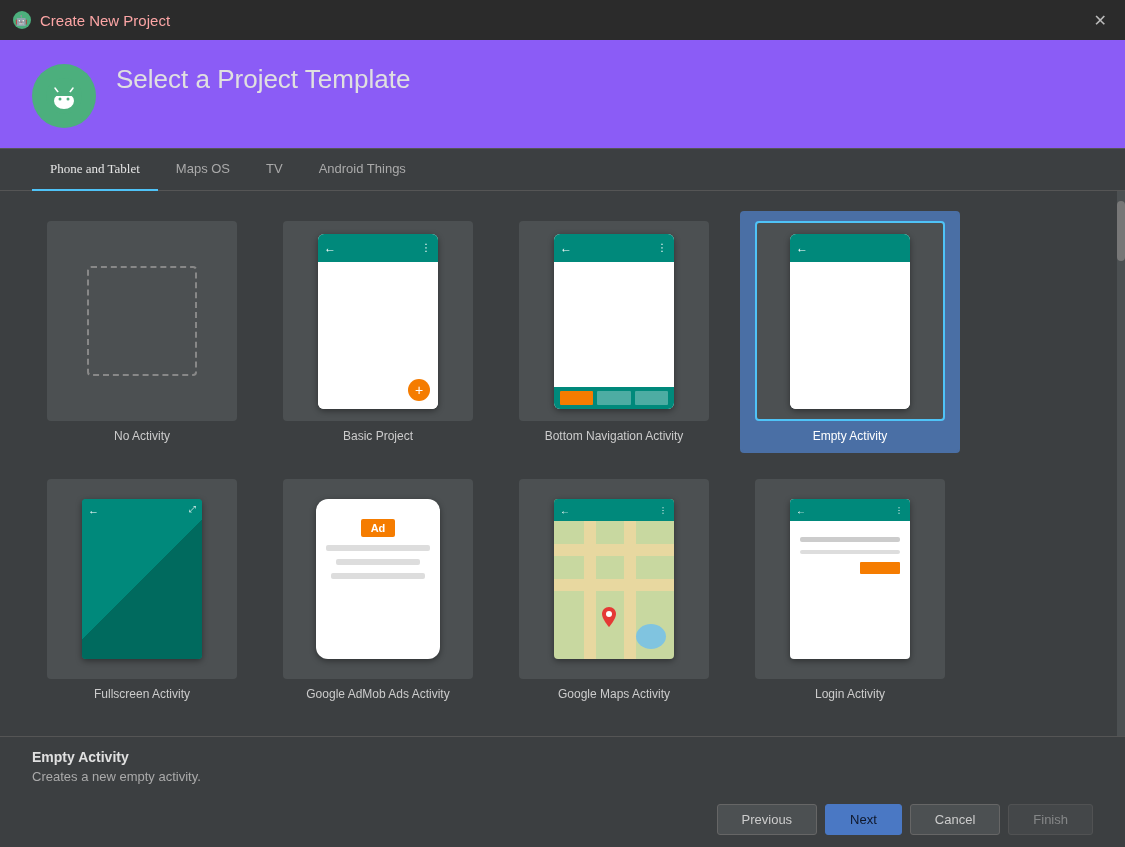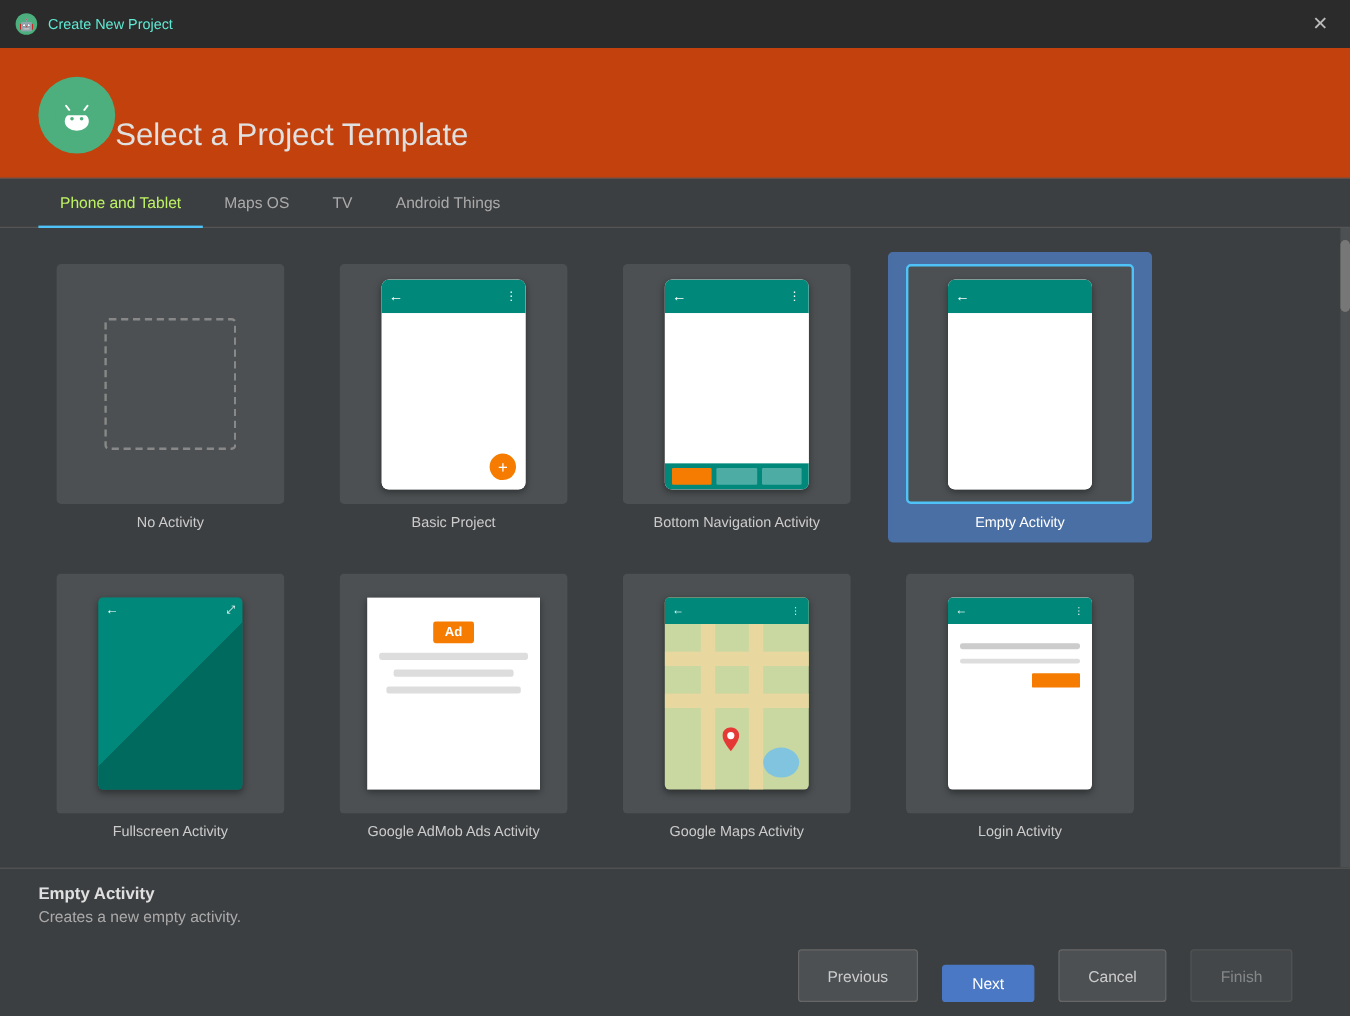--- a/index.html
+++ b/index.html
@@ -27,38 +27,39 @@
     .title-bar-left {
       display: flex;
       align-items: center;
       gap: 8px;
     }
     .title-bar-icon {
       width: 20px;
       height: 20px;
     }
     .title-bar-text {
-      font-size: 12px;
-      color: #5eead4;
+      font-size: 15px;
+      color: #fca5a5;
     }
     .close-btn {
       background: none;
       border: none;
       color: #bbbbbb;
       font-size: 16px;
       cursor: pointer;
       padding: 2px 6px;
     }
 
     
     .header {
-      background: #c2410c;
+      background: #8b5cf6;
       padding: 24px 32px 20px 32px;
       display: flex;
-      align-items: flex-end;
+      align-items: flex-start;
+      gap: 20px;
       border-bottom: 1px solid #555;
       flex-shrink: 0;
     }
     .header-logo {
       width: 64px;
       height: 64px;
       background: #4caf7d;
       border-radius: 50%;
       display: flex;
       align-items: center;
@@ -89,22 +90,23 @@
     }
     .tab {
       padding: 12px 18px;
       font-size: 13px;
       color: #aaaaaa;
       cursor: pointer;
       border-bottom: 2px solid transparent;
       margin-bottom: -1px;
     }
     .tab.active {
-      color: #bef264;
+      color: #e5e5e5;
       border-bottom: 2px solid #4fc3f7;
+      font-family: Liberation Serif, serif;
     }
 
     
     .grid-area {
       flex: 1;
       overflow-y: auto;
       padding: 20px 32px 10px 32px;
       display: flex;
       gap: 16px;
       flex-wrap: wrap;
@@ -267,24 +269,24 @@
       font-size: 9px;
     }
     .phone-fullscreen-diagonal {
       position: absolute;
       top: 0; left: 0; right: 0; bottom: 0;
       background: linear-gradient(135deg, #00897b 50%, #006a5e 50%);
     }
 
     
     .phone-ad {
-      width: 144px;
+      width: 124px;
       height: 160px;
       background: white;
-      border-radius: 0;
+      border-radius: 12px;
       overflow: hidden;
       box-shadow: 0 2px 6px rgba(0,0,0,0.4);
       display: flex;
       flex-direction: column;
       align-items: center;
       padding: 20px 10px 10px 10px;
       gap: 8px;
     }
     .ad-badge {
       background: #f57c00;
@@ -395,41 +397,40 @@
       color: #e0e0e0;
       margin-bottom: 4px;
     }
     .description-text {
       font-size: 13px;
       color: #aaaaaa;
     }
 
     
     .footer {
-      padding: 12px 48px;
+      padding: 12px 32px;
       display: flex;
       justify-content: flex-end;
-      gap: 20px;
+      gap: 8px;
       flex-shrink: 0;
       background: #3c3f41;
     }
     .btn {
       padding: 7px 24px;
       font-size: 13px;
       border-radius: 3px;
       border: 1px solid #666;
       cursor: pointer;
       background: #4c5052;
       color: #cccccc;
     }
     .btn.primary {
       background: #4a78c4;
       border-color: #4a78c4;
-      color: #ffffff;
-      margin-top: 13px;
+      color: #0f172a;
     }
     .btn:disabled {
       opacity: 0.5;
       cursor: not-allowed;
     }
 
     
     .scrollbar-track {
       position: absolute;
       right: 0;

